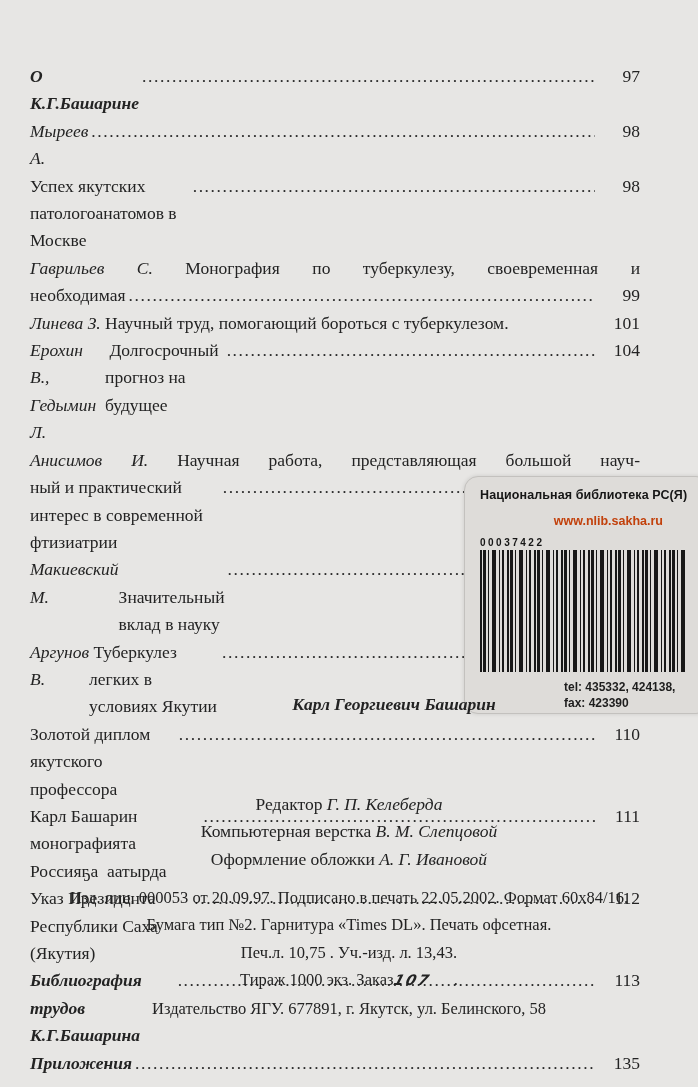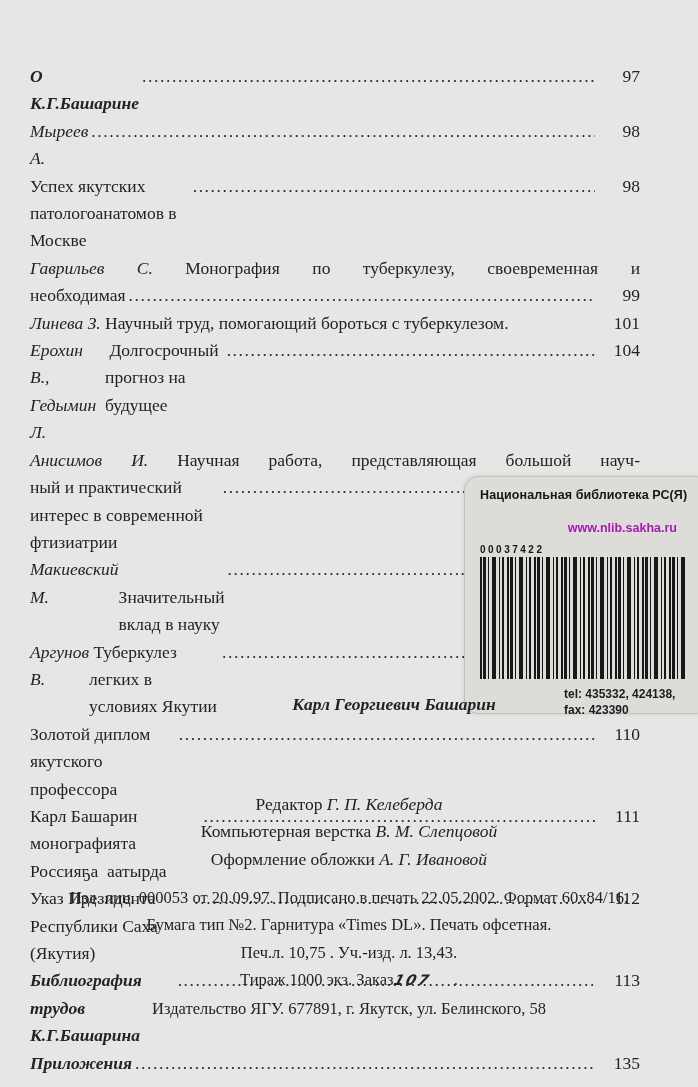--- a/index.html
+++ b/index.html
@@ -37,21 +37,21 @@
     background:#dedcd9;
     border:1px solid #c3c1be;
     border-radius:14px;
     box-shadow:0 0 4px rgba(0,0,0,0.12);
     box-sizing:border-box;
     padding:11px 10px 8px 15px;
     font-family:"Liberation Sans","DejaVu Sans",sans-serif;
     color:#161616;
   }
   .lib-name { font-size:12.5px; font-weight:bold; letter-spacing:0.1px; }
-  .lib-site { font-size:12.5px; font-weight:bold; color:#a21caf; text-align:right; padding-right:22px; margin-top:19px; }
+  .lib-site { font-size:12.5px; font-weight:bold; color:#c2410c; text-align:right; padding-right:36px; margin-top:12px; }
   .lib-code { font-size:10px; font-weight:bold; letter-spacing:2.5px; margin-top:9px; }
   .barcode {
     width:208px; height:122px; margin-top:2px;
     background:
       repeating-linear-gradient(90deg,
         #181818 0px, #181818 2px, rgba(0,0,0,0) 2px, rgba(0,0,0,0) 3px,
         #181818 3px, #181818 6px, rgba(0,0,0,0) 6px, rgba(0,0,0,0) 8px,
         #181818 8px, #181818 9px, rgba(0,0,0,0) 9px, rgba(0,0,0,0) 12px,
         #181818 12px, #181818 16px, rgba(0,0,0,0) 16px, rgba(0,0,0,0) 19px,
         #181818 19px, #181818 20px, rgba(0,0,0,0) 20px, rgba(0,0,0,0) 22px,

